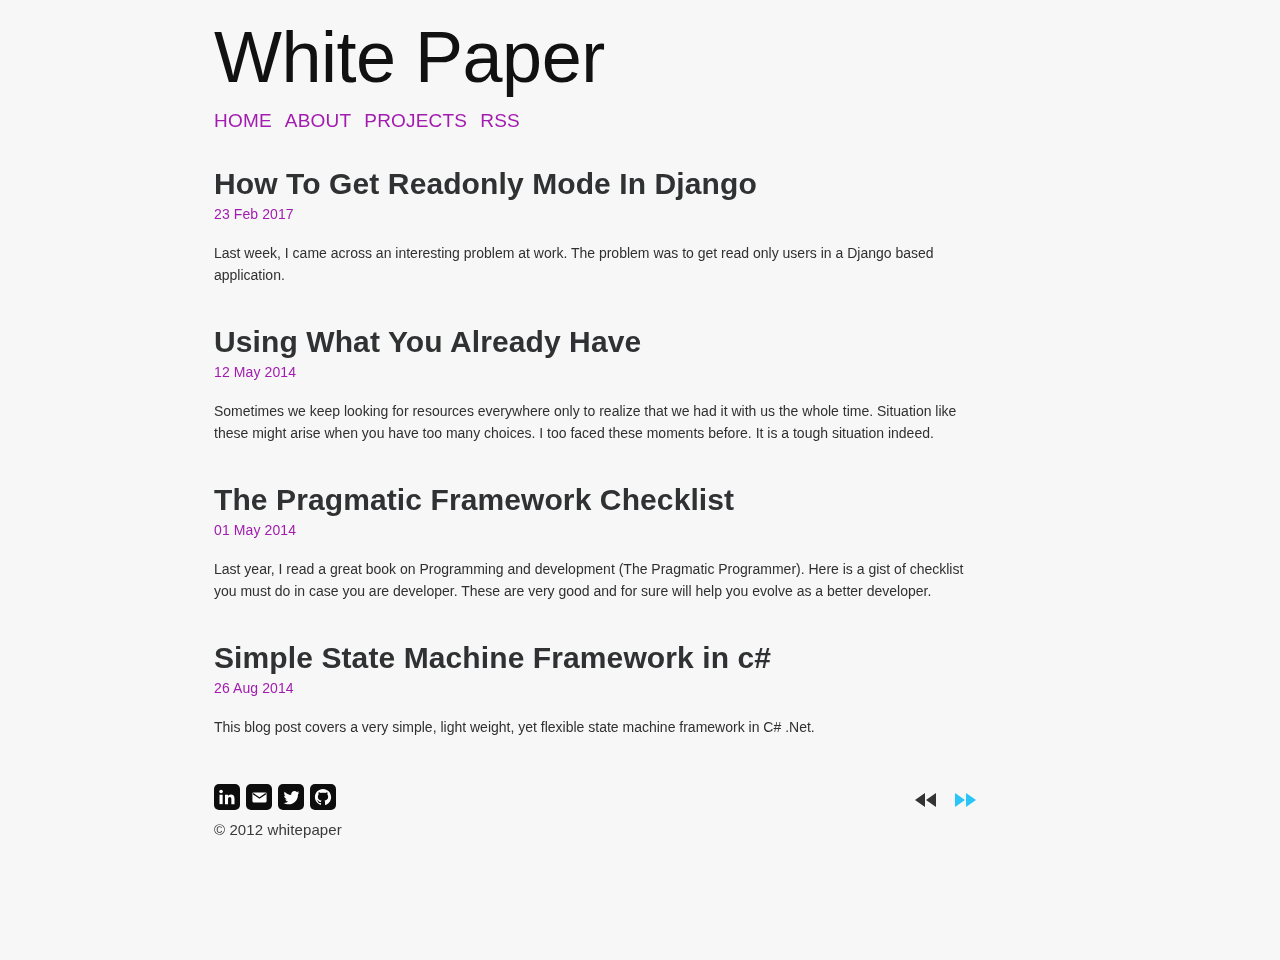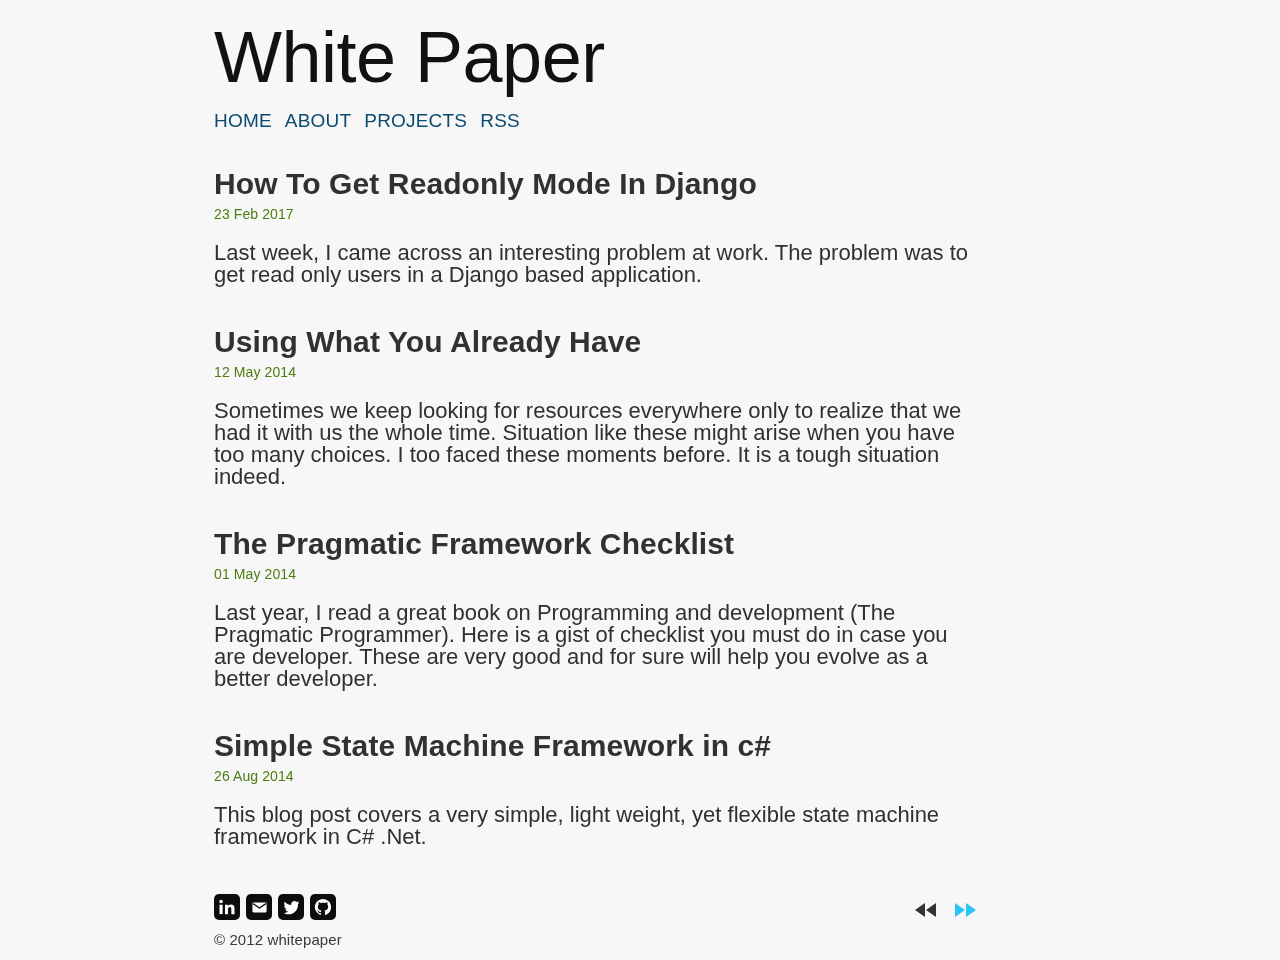--- a/index.html
+++ b/index.html
@@ -43,21 +43,21 @@
   }
   .site-nav {
     margin-top: 10px;
     display: flex;
     align-items: baseline;
     gap: 13px;
   }
   .nav-link {
     font-size: 19px;
     line-height: 22px;
-    color: #0c4a6e;
+    color: #a21caf;
     text-decoration: none;
     letter-spacing: 0.2px;
     cursor: pointer;
     white-space: nowrap;
   }
 
   
   .post-list {
     margin-top: 34px;
   }
@@ -70,26 +70,26 @@
     line-height: 36px;
     font-weight: 700;
     color: #2f3132;
     margin: 0;
     letter-spacing: 0.1px;
     cursor: pointer;
   }
   .post-date {
     font-size: 14px;
     line-height: 20px;
-    color: #4d7c0f;
+    color: #a21caf;
     margin-top: 2px;
     letter-spacing: 0.1px;
   }
   .post-excerpt {
-    font-size: 22px;
+    font-size: 14px;
     line-height: 22px;
     color: #303030;
     margin-top: 18px;
     max-width: 770px;
   }
 
   
   .site-footer {
     margin-top: 46px;
     position: relative;

